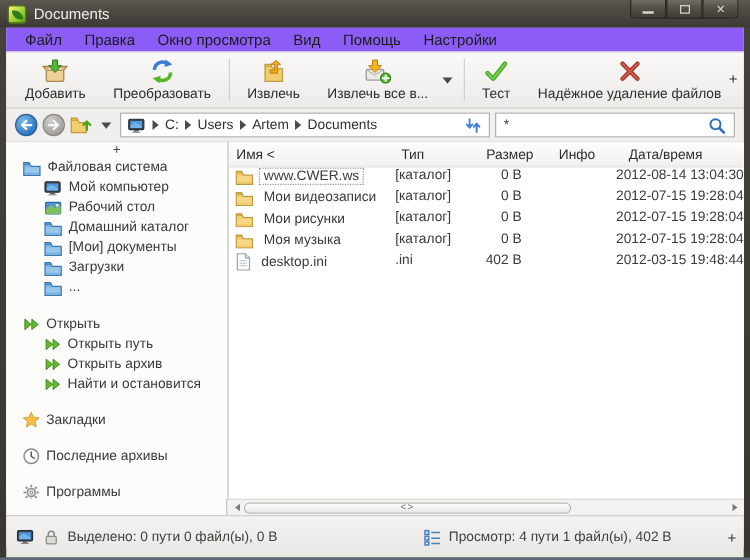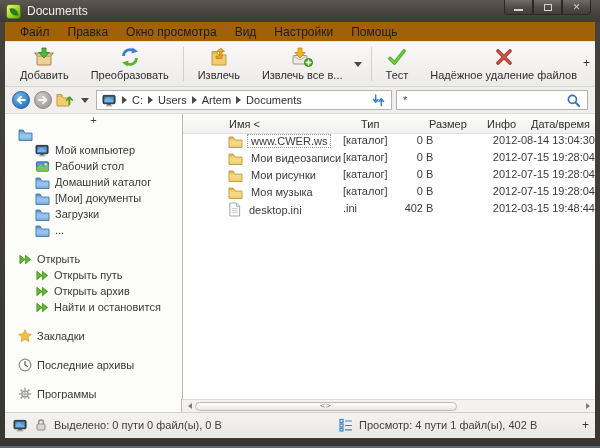--- a/index.html
+++ b/index.html
@@ -18,21 +18,21 @@
     border: 1px solid #2b2825; border-top: none; display: flex; align-items: center; justify-content: center; }
   .win-btn:first-child { border-radius: 0 0 0 4px; }
   .win-btn:last-child { border-radius: 0 0 4px 0; }
   .glyph-min { width: 9px; height: 2px; background: #d6d4d1; margin-top: 5px; }
   .glyph-max { width: 8px; height: 7px; border: 1px solid #d6d4d1; }
   .glyph-close { color: #d6d4d1; font-size: 9px; line-height: 9px; }
 
   
   .client { margin: 0 5px; width: 590px; height: 416px; background: #f0efed; display: flex; flex-direction: column; }
 
-  .menubar { height: 20px; background: #a16207; display: flex; align-items: center; padding-left: 6px;
+  .menubar { height: 20px; background: #8b5cf6; display: flex; align-items: center; padding-left: 6px;
     font-size: 12px; color: #1c1c1c; border-bottom: 1px solid #e6e4e1; flex: 0 0 auto; }
   .menu-item { padding: 2px 9px; }
 
   .toolbar { height: 45px; background: linear-gradient(#faf9f8,#edebe8); border-bottom: 1px solid #d8d6d2;
     display: flex; align-items: stretch; position: relative; flex: 0 0 auto; padding-left: 4px; }
   .tool-btn { display: flex; flex-direction: column; align-items: center; justify-content: center;
     padding: 2px 11px 3px; font-size: 11px; color: #2e2e2e; gap: 2px; text-align: center; }
   .tool-sep { width: 1px; background: #d3d1cd; margin: 5px 3px; }
   .tool-caret { width: 0; height: 0; border-left: 4px solid transparent; border-right: 4px solid transparent;
     border-top: 5px solid #4a4a4a; align-self: center; margin: 0 6px 0 0; }
@@ -63,43 +63,43 @@
   .sidebar-plus { text-align: center; color: #444; font-size: 11px; height: 11px; line-height: 11px; }
   .tree-item { display: flex; align-items: center; gap: 5px; height: 16px; padding-left: 13px; white-space: nowrap; }
   .tree-item.lvl1 { padding-left: 30px; }
   .gap { height: 13px; }
   .divider { width: 1px; background: #bab7b3; }
 
   .filelist { flex: 1; display: flex; flex-direction: column; background: #fff; font-size: 11px; color: #3a3a3a; overflow: hidden; }
   .fl-header { display: flex; height: 20px; align-items: center; flex: 0 0 auto;
     background: linear-gradient(#fdfdfc,#f1f0ee); border-bottom: 1px solid #e2e0dc; color: #2f2f2f; }
   .fl-row { display: flex; height: 17px; align-items: flex-start; flex: 0 0 auto; }
-  .c-name { width: 136px; display: flex; align-items: center; gap: 4px; padding-left: 5px; overflow: hidden; margin-left: 40px; }
+  .c-name { width: 136px; display: flex; align-items: center; gap: 4px; padding-left: 5px; overflow: hidden; }
   .c-type { width: 70px; padding-left: 2px; }
   .c-size { width: 58px; text-align: right; padding-right: 21px; }
   .c-info { width: 40px; }
-  .c-date { flex: 1; padding-left: 4px; white-space: nowrap; }
+  .c-date { flex: 1; padding-left: 4px; white-space: nowrap; margin-left: 12px; }
   .h-name { padding-left: 6px; }
   .namebox { padding: 0 3px; border: 1px dotted transparent; white-space: nowrap; }
   .namebox.selected { border-color: #8f9aa6; }
 
   
   .scrollrow { height: 13px; display: flex; background: #fcfcfb; flex: 0 0 auto; }
   .scroll-spacer { width: 177px; border-right: 1px solid #bab7b3; }
   .hscroll { flex: 1; background: #f3f2f0; border-top: 1px solid #dddbd7; display: flex; align-items: center; padding: 0 2px; }
   .sarrow { width: 11px; display: flex; align-items: center; justify-content: center; }
   .sarrow span { width: 0; height: 0; border-top: 3.5px solid transparent; border-bottom: 3.5px solid transparent; }
   .sarrow.left span { border-right: 4px solid #7d7b78; }
   .sarrow.right span { border-left: 4px solid #7d7b78; }
   .sarrow.right { margin-left: auto; }
   .sthumb { width: 262px; height: 9px; background: linear-gradient(#fefefe,#e9e7e4); border: 1px solid #bcbab6;
     border-radius: 5px; display: flex; align-items: center; justify-content: center;
     font-size: 8px; color: #6e6c69; line-height: 8px; letter-spacing: 1px; }
 
-  .statusbar { height: 25px; background: linear-gradient(#f4f3f1,#e9e7e4); border-top: 1px solid #d2d0cc;
+  .statusbar { height: 34px; background: linear-gradient(#f4f3f1,#e9e7e4); border-top: 1px solid #d2d0cc;
     display: flex; align-items: center; font-size: 11px; color: #3f3f3f; padding: 0 8px; flex: 0 0 auto; position: relative; }
   .status-left { display: flex; align-items: center; gap: 6px; width: 282px; }
   .status-right { display: flex; align-items: center; gap: 6px; padding-left: 44px; }
   .status-overflow { position: absolute; right: 6px; color: #333; font-size: 12px; }
 
   .bottom-edge { position: absolute; left: 0; right: 0; bottom: 0; height: 2px; background: #5d6a75; }
 
   .ic { flex: 0 0 auto; display: block; }
 </style>
 </head>
@@ -237,22 +237,22 @@
     </div>
   </div>
 
   <div class="client">
 
     <div class="menubar">
       <span class="menu-item">Файл</span>
       <span class="menu-item">Правка</span>
       <span class="menu-item">Окно просмотра</span>
       <span class="menu-item">Вид</span>
+      <span class="menu-item">Помощь</span>
       <span class="menu-item">Настройки</span>
-      <span class="menu-item">Помощь</span>
     </div>
 
     <div class="toolbar">
       <div class="tool-btn">
         <svg class="ic" width="22" height="20">
             <use href="#i-add"></use>
           </svg>
         <span>Добавить</span>
       </div>
       <div class="tool-btn">
@@ -331,20 +331,21 @@
     </div>
 
     <div class="main">
 
       <div class="sidebar">
         <div class="sidebar-plus">+</div>
         <div class="tree-item">
           <svg class="ic" width="15" height="13">
               <use href="#i-folder-b"></use>
             </svg>
+          <span>Файловая система</span>
         </div>
         <div class="tree-item lvl1">
           <svg class="ic" width="15" height="13">
               <use href="#i-computer"></use>
             </svg>
           <span>Мой компьютер</span>
         </div>
         <div class="tree-item lvl1">
           <svg class="ic" width="15" height="13">
               <use href="#i-desktop"></use>

